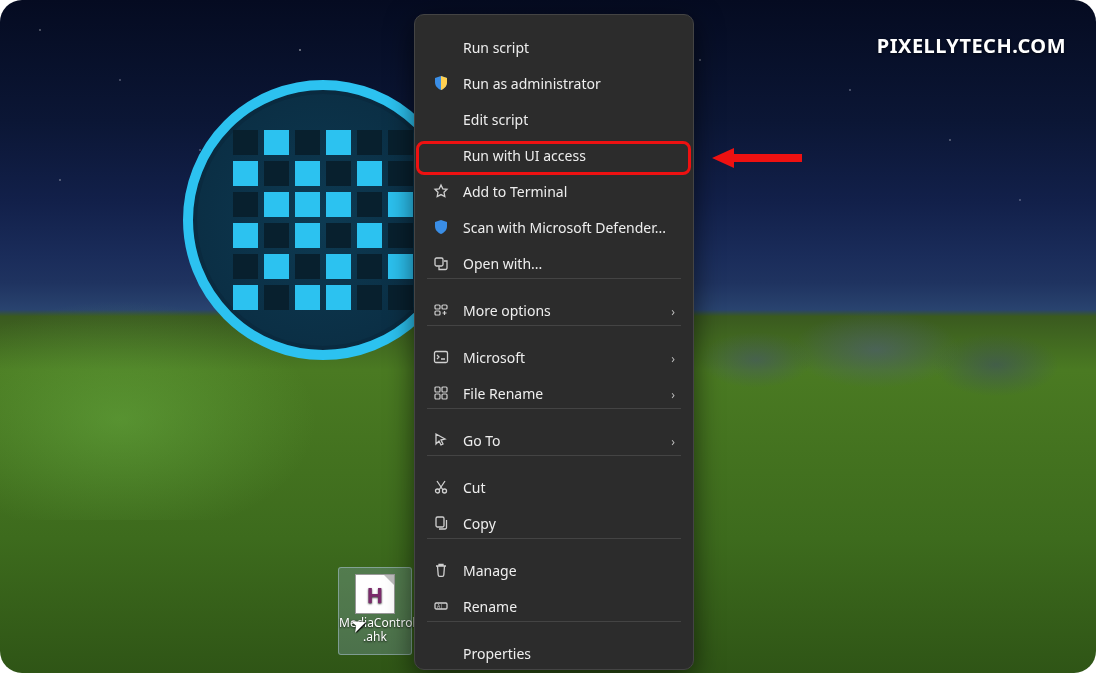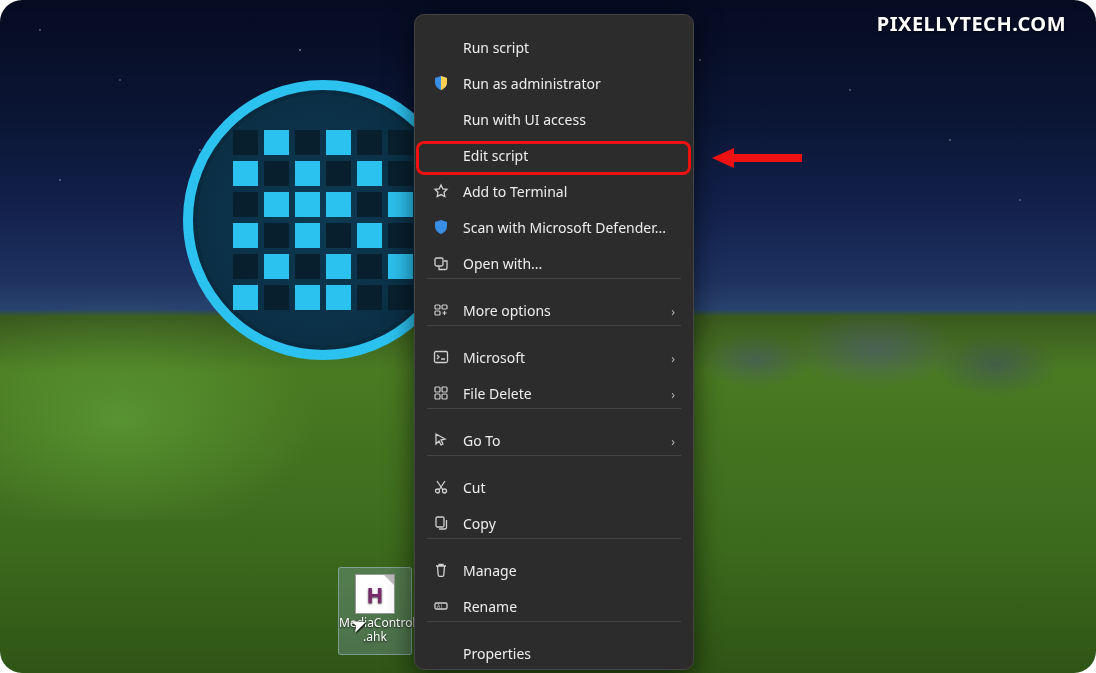--- a/index.html
+++ b/index.html
@@ -49,21 +49,21 @@
     overflow: hidden;
   }
   .logo-grid {
     position: absolute; inset: 40px;
     display: grid; grid-template-columns: repeat(6,1fr); grid-template-rows: repeat(6,1fr);
     gap: 6px;
   }
   .logo-grid span { background: #08202e; }
   .logo-grid span.on { background: #2cc2f0; }
   .watermark {
-    position: absolute; top: 10px; right: 30px;
+    position: absolute; top: 32px; right: 30px;
     color: #fff; font-weight: 700; font-size: 20px; letter-spacing: .5px;
     text-shadow: 0 1px 3px rgba(0,0,0,.6);
   }
   .desktop-icon {
     position: absolute; left: 338px; top: 567px;
     width: 74px; height: 88px; text-align: center;
     color: #fff; font-size: 12px;
     background: rgba(160,190,230,.25);
     border: 1px solid rgba(200,220,255,.4);
     border-radius: 3px;
@@ -197,25 +197,25 @@
         <span class="ic">
           <svg class="small" viewBox="0 0 16 16">
             <path fill="#3a8ee6" d="M8 1l6 2v4c0 4-2.5 6.5-6 8-3.5-1.5-6-4-6-8V3z"></path>
             <path fill="#ffd050" d="M8 1v14c3.5-1.5 6-4 6-8V3z"></path>
           </svg>
         </span>
         <span>Run as administrator</span>
       </div>
       <div class="menu-item">
         <span class="ic blank"></span>
+        <span>Edit script</span>
+      </div>
+      <div class="menu-item">
+        <span class="ic blank"></span>
         <span>Run with UI access</span>
-      </div>
-      <div class="menu-item">
-        <span class="ic blank"></span>
-        <span>Edit script</span>
       </div>
       <div class="menu-item">
         <span class="ic">
           <svg class="small" viewBox="0 0 16 16">
             <path fill="none" stroke="#d0d0d0" stroke-width="1.3" d="M8 2l1.8 3.8 4.2.5-3 3 .8 4.2L8 11.6 4.2 13.5 5 9.3l-3-3 4.2-.5z"></path>
           </svg>
         </span>
         <span>Add to Terminal</span>
       </div>
       <div class="menu-item">
@@ -261,21 +261,21 @@
       </div>
       <div class="menu-item">
         <span class="ic">
           <svg class="small" viewBox="0 0 16 16">
             <rect x="2" y="2" width="5" height="5" rx="1" fill="none" stroke="#d0d0d0" stroke-width="1.2"></rect>
             <rect x="9" y="2" width="5" height="5" rx="1" fill="none" stroke="#d0d0d0" stroke-width="1.2"></rect>
             <rect x="2" y="9" width="5" height="5" rx="1" fill="none" stroke="#d0d0d0" stroke-width="1.2"></rect>
             <rect x="9" y="9" width="5" height="5" rx="1" fill="none" stroke="#d0d0d0" stroke-width="1.2"></rect>
           </svg>
         </span>
-        <span>File Delete</span>
+        <span>File Rename</span>
         <span class="chev">›</span>
       </div>
       <div class="menu-sep"></div>
       <div class="menu-item">
         <span class="ic">
           <svg class="small" viewBox="0 0 16 16">
             <path fill="none" stroke="#d0d0d0" stroke-width="1.3" d="M3 2l9 5-4 1 2 4-2 1-2-4-3 3z"></path>
           </svg>
         </span>
         <span>Go To</span>

